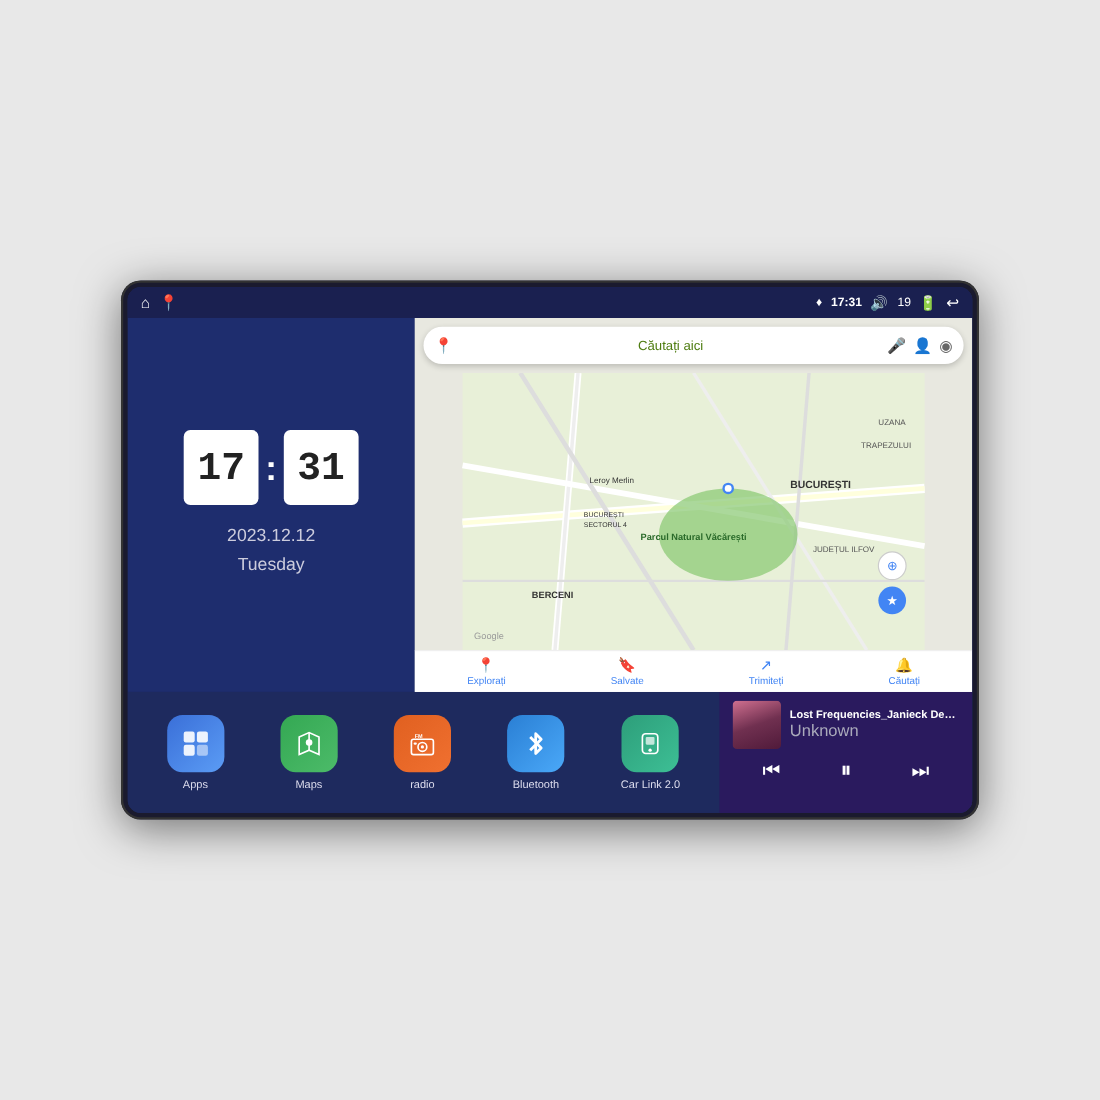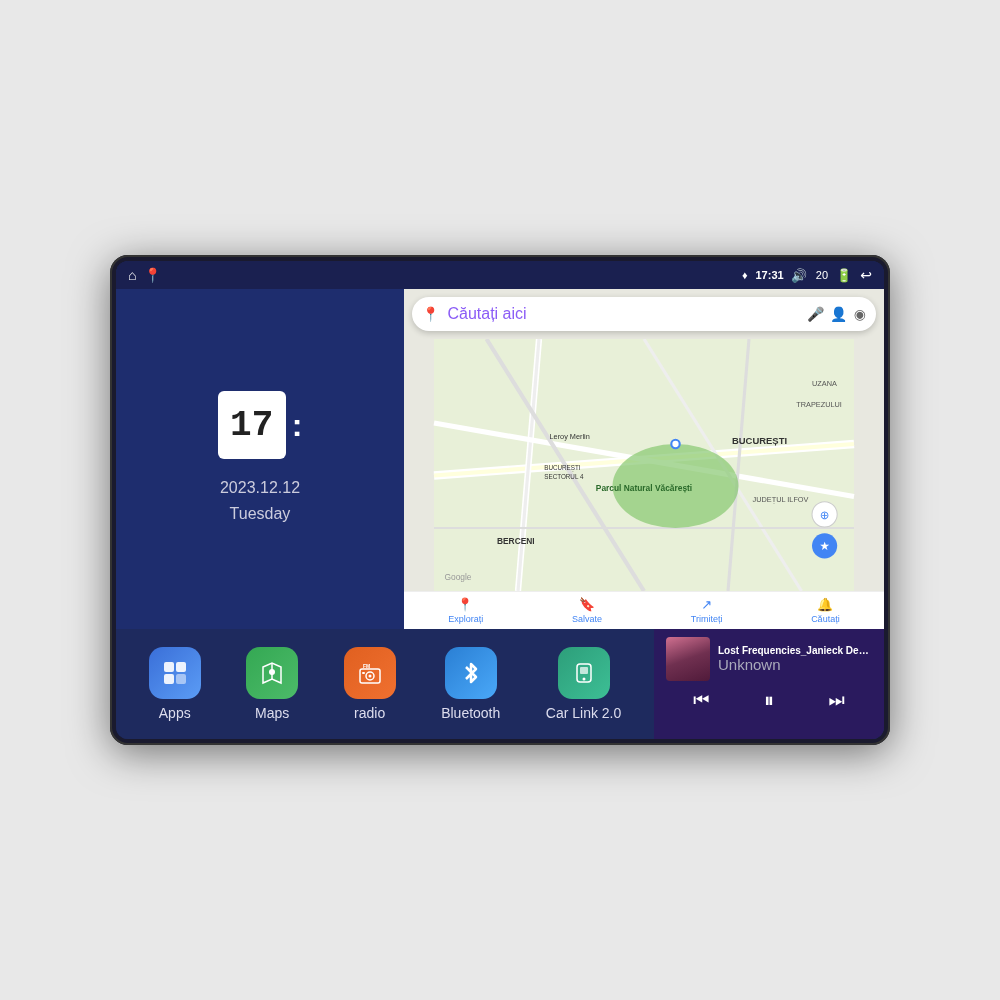--- a/index.html
+++ b/index.html
@@ -65,21 +65,21 @@
 
     
     .top-section {
       display: flex;
       flex: 1;
       min-height: 0;
     }
 
     
     .clock-panel {
-      width: 288px;
+      width: 261px;
       background: #1e2d6e;
       display: flex;
       flex-direction: column;
       align-items: center;
       justify-content: center;
       padding: 16px;
       flex-shrink: 0;
     }
     .clock-display {
       display: flex;
@@ -130,21 +130,21 @@
       background: #fff;
       border-radius: 20px;
       display: flex;
       align-items: center;
       padding: 0 10px;
       gap: 8px;
       z-index: 10;
       box-shadow: 0 2px 6px rgba(0,0,0,0.2);
     }
     .map-pin-icon { color: #4285F4; font-size: 14px; }
-    .map-search-text { font-size: 16px; color: #8b5cf6; flex: 1; }
+    .map-search-text { font-size: 12px; color: #4d7c0f; flex: 1; text-align: center; }
     .map-search-right { display: flex; gap: 6px; align-items: center; }
     .map-search-right span { font-size: 14px; color: #666; }
 
     .map-body {
       flex: 1;
       position: relative;
       margin-top: 50px;
       overflow: hidden;
     }
 
@@ -199,21 +199,21 @@
     .app-icon-wrap {
       width: 52px;
       height: 52px;
       border-radius: 14px;
       display: flex;
       align-items: center;
       justify-content: center;
       font-size: 24px;
     }
     .app-label {
-      font-size: 14px;
+      font-size: 10px;
       color: #dde;
       text-align: right;
     }
 
     
     .app-apps { background: linear-gradient(135deg, #3a6fd8, #5b9cf5); }
     .app-maps { background: linear-gradient(135deg, #34a853, #4cbb69); }
     .app-radio { background: linear-gradient(135deg, #e06020, #f07030); }
     .app-bluetooth { background: linear-gradient(135deg, #2a7fd4, #4aa8f8); }
     .app-carlink { background: linear-gradient(135deg, #2d9e7a, #3dbf95); }
@@ -282,34 +282,35 @@
 
     <div class="status-bar">
       <div class="status-left">
         <span style="color:#fff;font-size:14px;">⌂</span>
         <span style="color:#4285F4;font-size:14px;">📍</span>
       </div>
       <div class="status-right">
         <span style="font-size:11px;">♦</span>
         <span style="font-weight:700;">17:31</span>
         <span style="font-size:13px;">🔊</span>
-        <span>20</span>
+        <span>19</span>
         <span style="font-size:13px;">🔋</span>
         <span style="font-size:14px;">↩</span>
       </div>
     </div>
 
     <div class="main-content">
 
       <div class="top-section">
 
         <div class="clock-panel">
           <div class="clock-display">
             <div class="clock-block">17</div>
             <div class="clock-separator">:</div>
+            <div class="clock-block">31</div>
           </div>
           <div class="clock-date">
             <div>2023.12.12</div>
             <div>Tuesday</div>
           </div>
         </div>
 
         <div class="map-panel">
           <div class="map-search-bar">
             <span class="map-pin-icon">📍</span>

